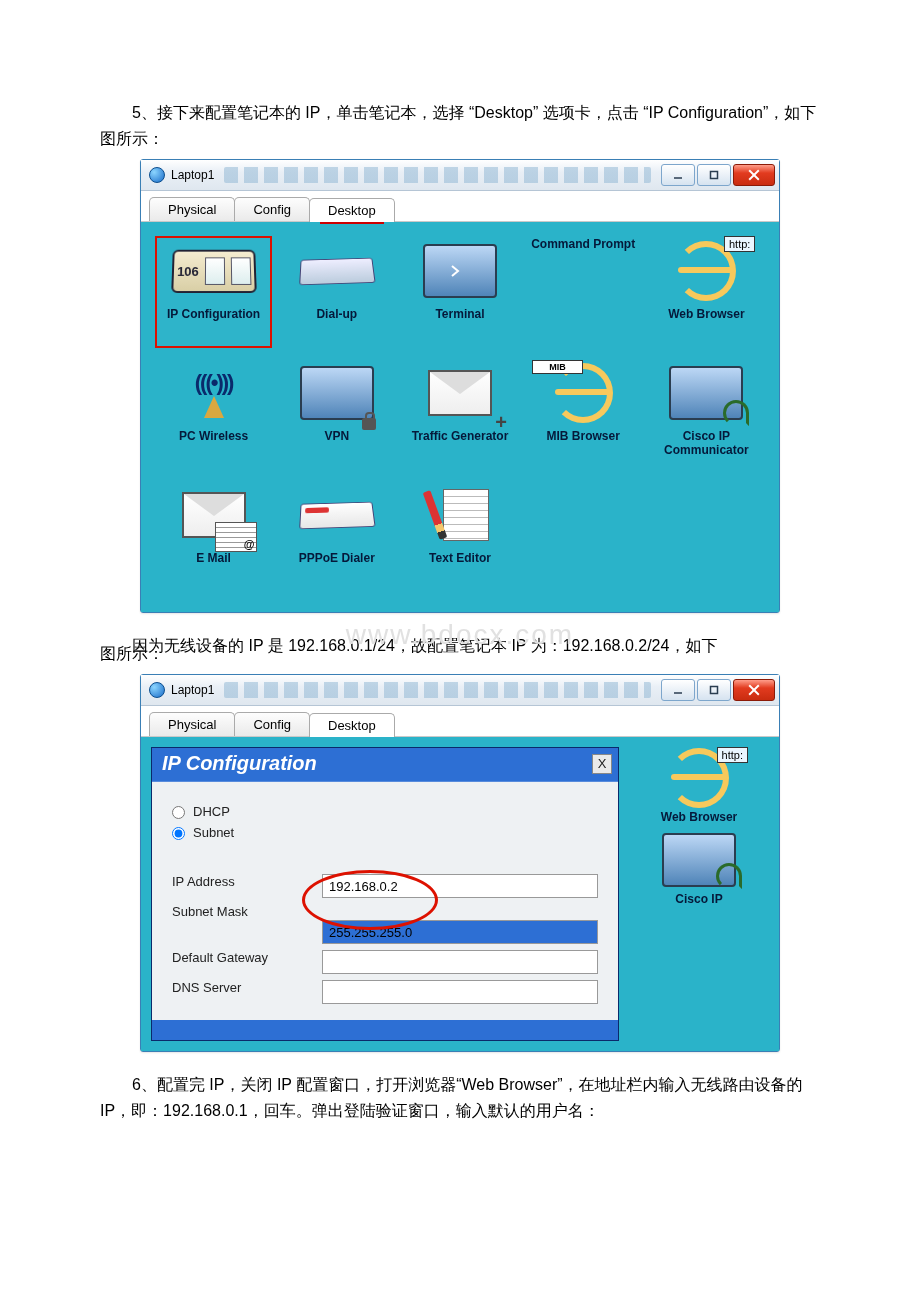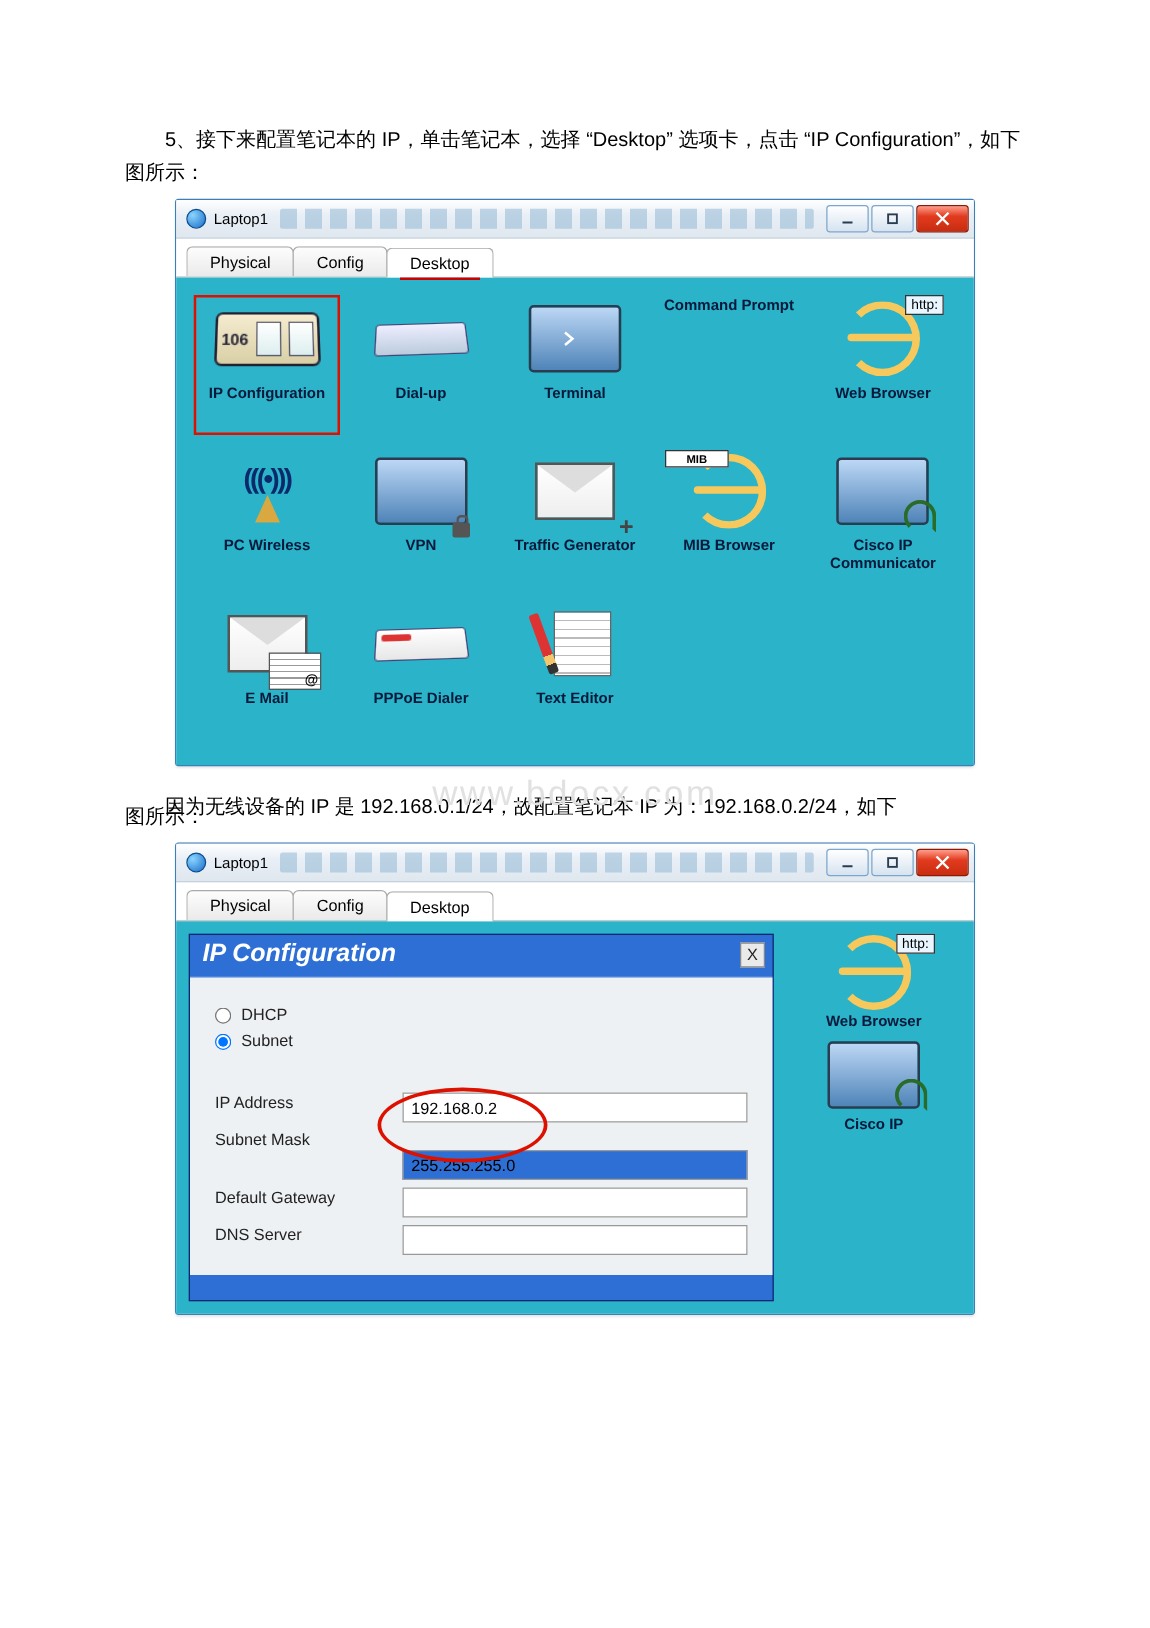--- a/index.html
+++ b/index.html
@@ -490,14 +490,15 @@
           <div class="app-icon">
               <div class="pc-screen"></div>
               <span class="headset"></span>
             </div>
           <div class="app-label">Cisco IP</div>
         </div>
       </div>
     </div>
   </div>
 
+  <p class="para indent">6、配置完 IP，关闭 IP 配置窗口，打开浏览器“Web Browser”，在地址栏内输入无线路由设备的 IP，即：192.168.0.1，回车。弹出登陆验证窗口，输入默认的用户名：</p>
 
 </div>
 
 </body></html>

